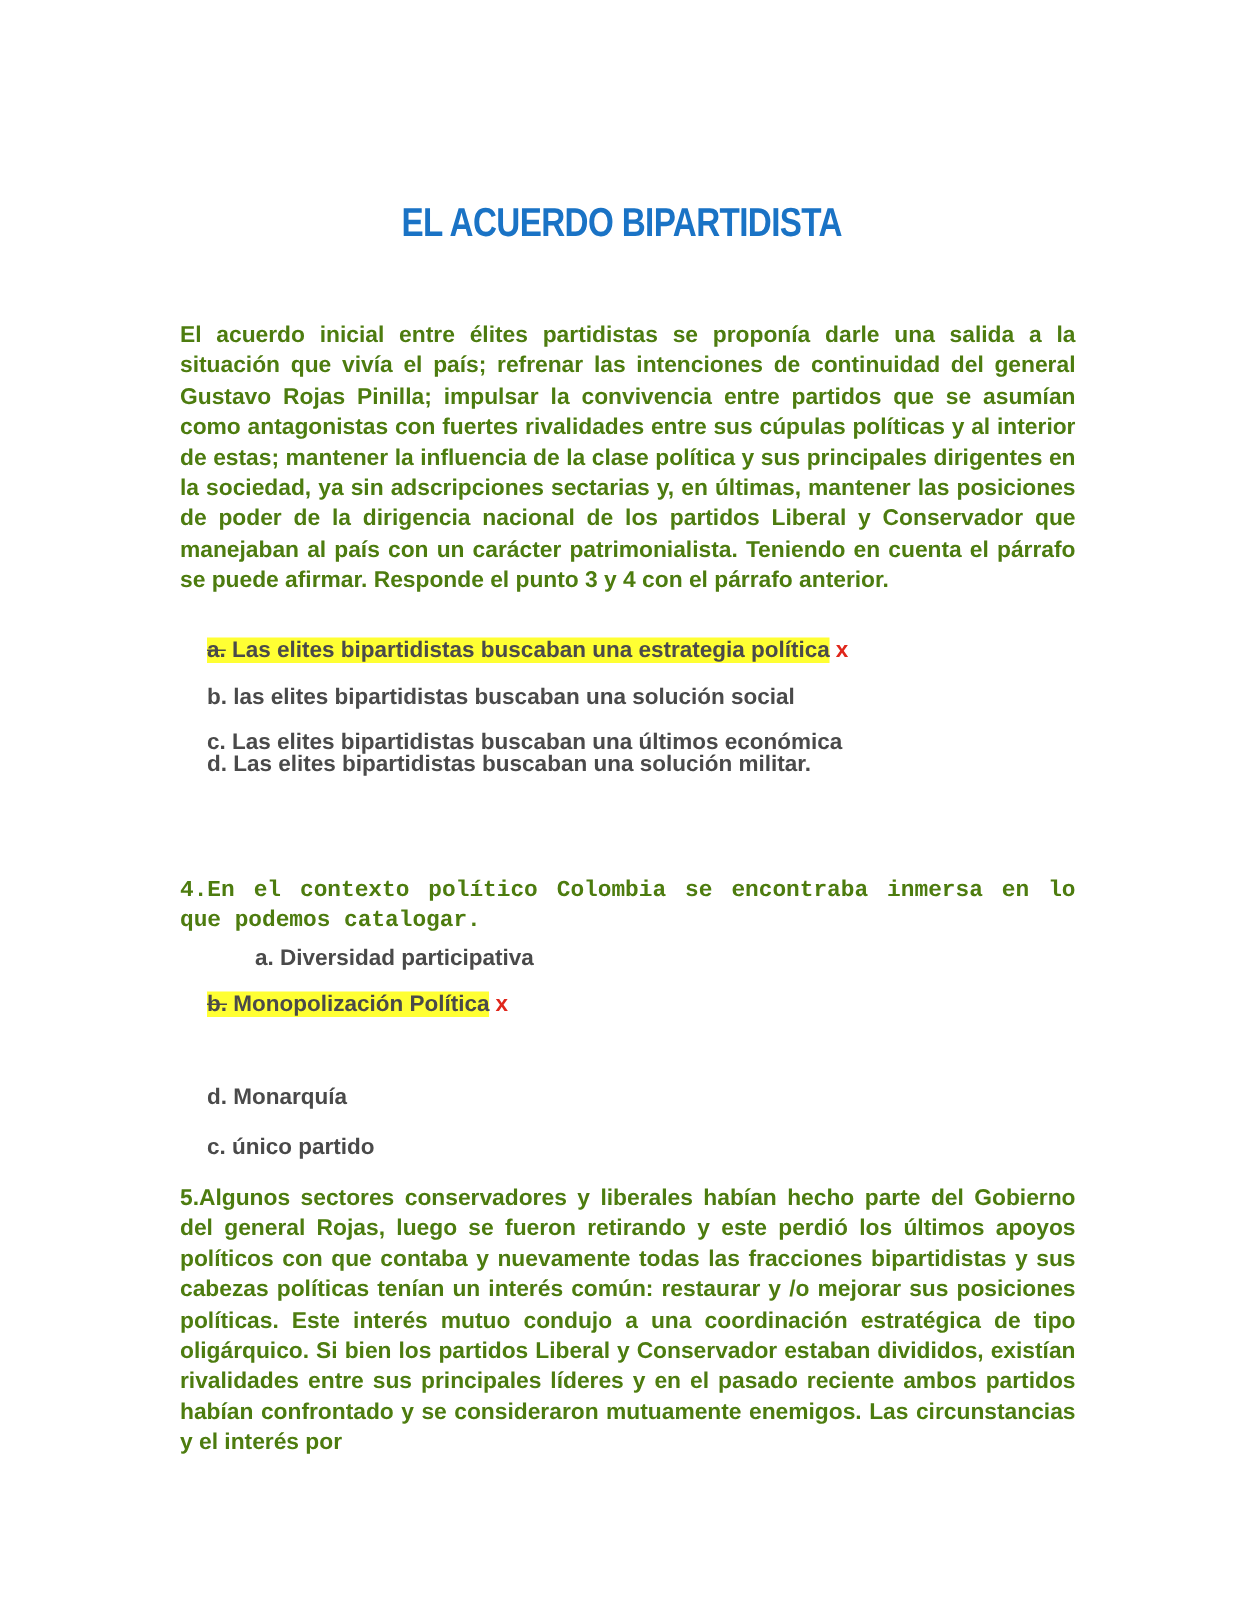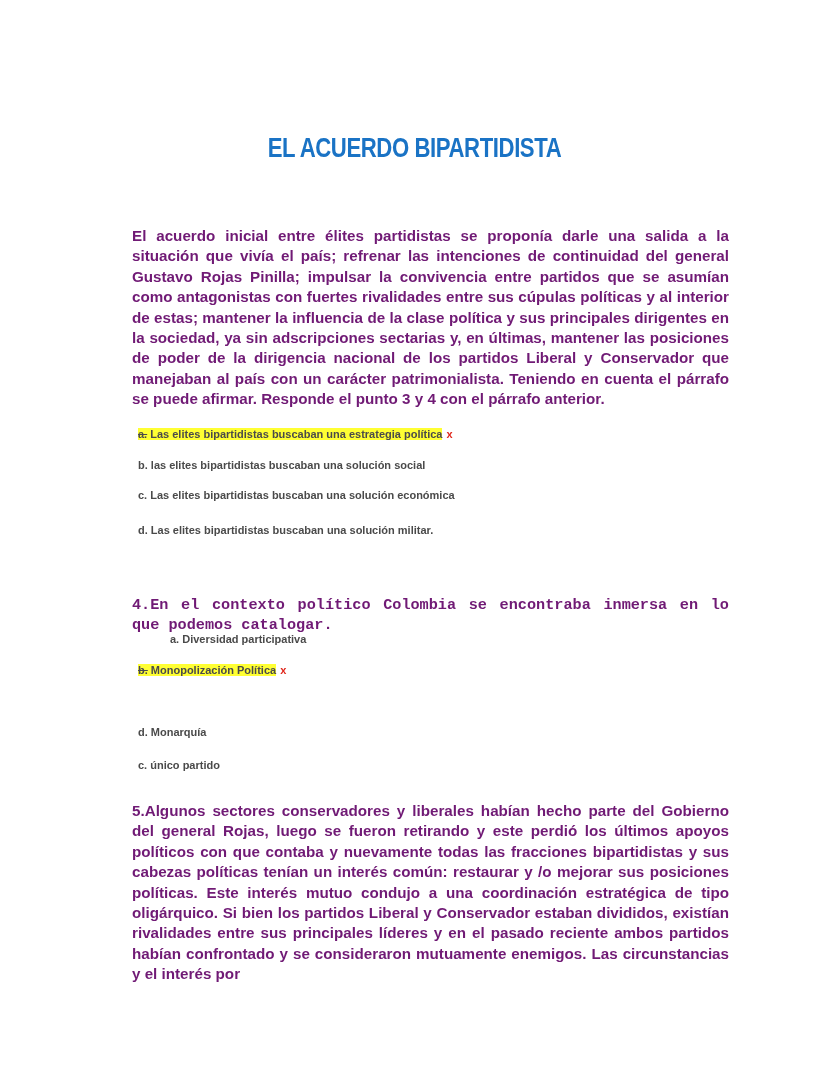--- a/index.html
+++ b/index.html
@@ -35,31 +35,31 @@
       line-height: 34px;
     }
     .para {
       position: absolute;
       left: 0;
       width: 597px;
       font-family: "Liberation Sans", sans-serif;
       font-weight: bold;
       font-size: 15.2px;
       line-height: 20.4px;
-      color: #701a75;
+      color: #4d7c0f;
       text-align: justify;
-      margin: 16px;
+      margin: 4px;
     }
     .para.last-left { text-align-last: left; }
     .opt {
       position: absolute;
       left: 0;
       font-family: "Liberation Sans", sans-serif;
       font-weight: bold;
-      font-size: 11px;
+      font-size: 15px;
       line-height: 20px;
       color: #4a4a4a;
       white-space: nowrap;
       padding-left: 22px;
     }
     .hl {
       background: #ffff33;
     }
     .strike {
       text-decoration: line-through;
@@ -78,23 +78,23 @@
 
   <p class="para last-left" style="top:210px;">El acuerdo inicial entre élites partidistas se proponía darle una salida a la situación  que vivía el país; refrenar las intenciones de continuidad del general Gustavo Rojas Pinilla; impulsar la convivencia entre partidos que se asumían como antagonistas con fuertes rivalidades entre sus cúpulas políticas y al interior de estas; mantener la influencia de la clase política y sus principales dirigentes en la sociedad, ya sin adscripciones sectarias y, en últimas, mantener las posiciones de poder de la dirigencia nacional de los partidos Liberal y Conservador que manejaban al país con un carácter patrimonialista. Teniendo en cuenta el párrafo se puede afirmar. Responde el punto 3 y 4 con el párrafo anterior.</p>
 
   <div class="opt" style="top:424px;">
     <span class="hl"><span class="strike">a.</span><span> Las elites bipartidistas buscaban una estrategia política</span></span><span class="mark">x</span>
   </div>
   <div class="opt" style="top:455px;text-align:right;">
     <span>b.</span><span> las elites bipartidistas buscaban una solución social</span>
   </div>
   <div class="opt" style="top:485px;">
-    <span>c.</span><span> Las elites bipartidistas buscaban una solución económica</span>
+    <span>c.</span><span> Las elites bipartidistas buscaban una últimos económica</span>
   </div>
-  <div class="opt" style="top:520px;">
+  <div class="opt" style="top:500px;">
     <span>d.</span><span> Las elites bipartidistas buscaban una solución militar.</span>
   </div>
 
   <p class="para last-left" style="top:579px;font-family:Liberation Mono, monospace;">4.En el contexto político Colombia se encontraba inmersa en lo que podemos catalogar.</p>
 
   <div class="opt" style="top:629px;margin-left:32px;">
     <span>a.</span><span> Diversidad participativa</span>
   </div>
   <div class="opt" style="top:660px;">
     <span class="hl"><span class="strike">b.</span><span> Monopolización Política</span></span><span class="mark">x</span>

